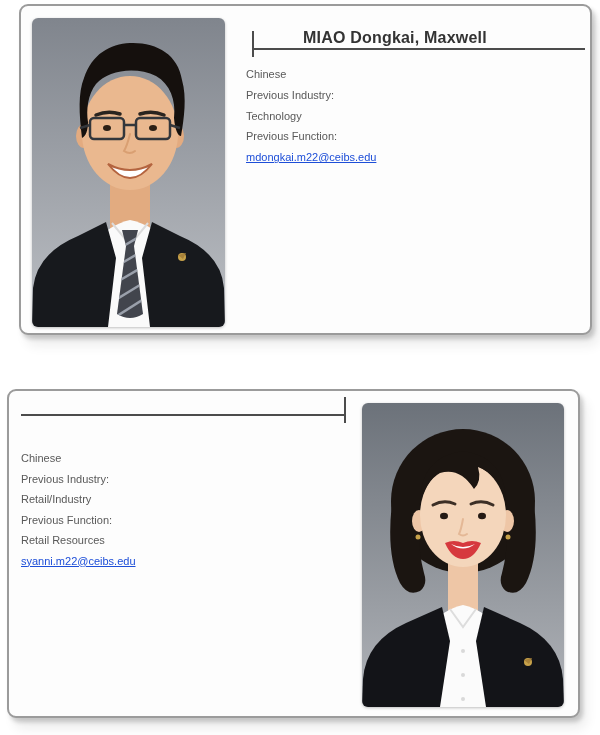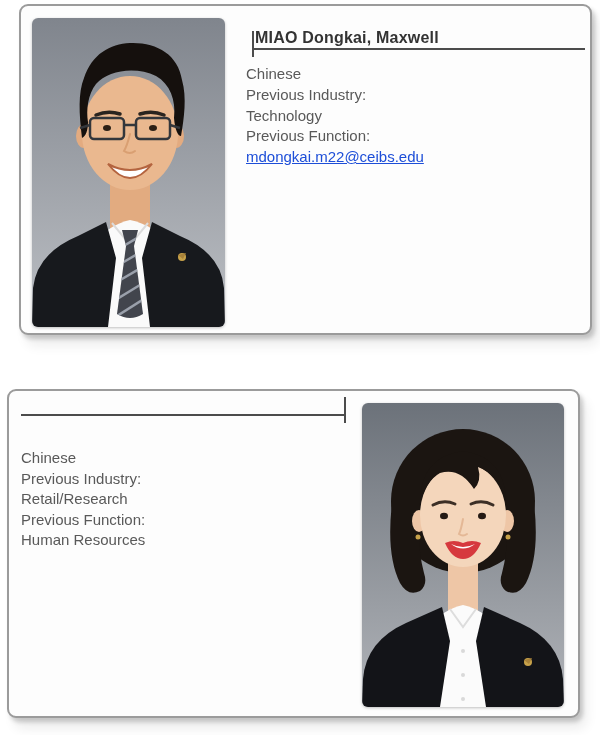--- a/index.html
+++ b/index.html
@@ -23,28 +23,28 @@
   .photo svg{display:block;}
   .head{
     position:absolute;border-bottom:2px solid #4c4c4c;padding-bottom:2px;
   }
   .head-a{left:232px;right:5px;top:23px;}
   .head-b{left:12px;width:324px;top:21px;}
   .name{
     margin:0;font-size:16px;line-height:17px;font-weight:bold;color:#333333;
     letter-spacing:0.2px;white-space:nowrap;
   }
-  .head-a .name{padding-left:2px;text-align:left;}
+  .head-a .name{padding-left:2px;text-align:left;margin-left:48px;}
   .head-b .name{padding-right:9px;text-align:right;}
   .tick{
     position:absolute;width:2px;height:26px;background:#4c4c4c;bottom:-9px;
   }
   .tick-left{left:-1px;}
   .tick-right{right:-1px;}
-  .info{position:absolute;color:#595959;font-size:15px;}
+  .info{position:absolute;color:#595959;font-size:11px;}
   .info-a{left:225px;top:58px;}
   .info-a p{margin:0;line-height:20.8px;height:20.8px;white-space:nowrap;}
   .info-b{left:12px;top:57px;}
   .info-b p{margin:0;line-height:20.5px;height:20.5px;white-space:nowrap;}
   a.email{color:#1d4ed8;text-decoration:underline;cursor:pointer;}
 </style>
 </head>
 <body>
 
 <section class="card card-a">
@@ -133,23 +133,24 @@
 
 <section class="card card-b">
 
   <header class="head head-b">
     <span class="tick tick-right"></span>
   </header>
 
   <div class="info info-b">
     <p>Chinese</p>
     <p>Previous Industry:</p>
-    <p>Retail/Research</p>
+    <p>Retail/Industry</p>
     <p>Previous Function:</p>
-    <p>Human Resources</p>
+    <p>Retail Resources</p>
+    <p><a class="email" href="#">syanni.m22@ceibs.edu</a></p>
   </div>
 
   <figure class="photo photo-b">
     <svg width="202" height="304" viewBox="0 0 202 304">
       <defs>
         <linearGradient id="bgB" x1="0" y1="0" x2="0" y2="1">
           <stop offset="0" stop-color="#6c727a"></stop>
           <stop offset="1" stop-color="#b1b4b9"></stop>
         </linearGradient>
       </defs>

